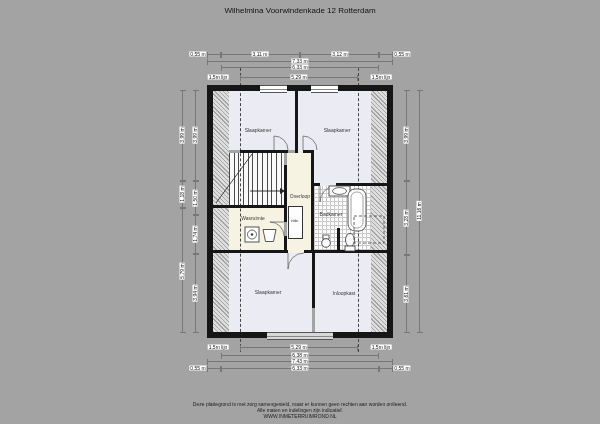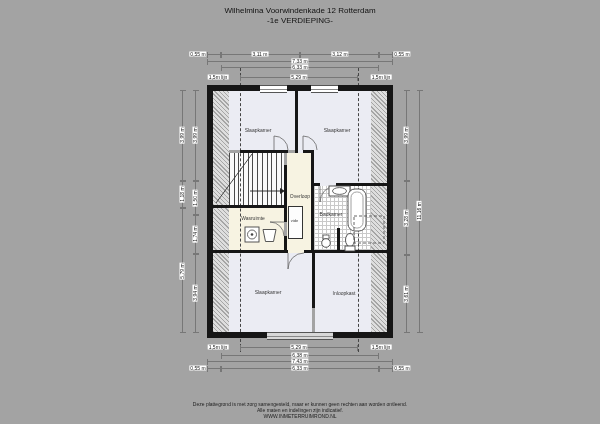--- a/index.html
+++ b/index.html
@@ -34,21 +34,20 @@
   .dlv{position:absolute;font-size:5px;line-height:1;color:#222;background:#fff;padding:1px 0;
       white-space:nowrap;writing-mode:vertical-rl;transform:translate(-50%,-50%) rotate(180deg);}
   .footer{width:600px;text-align:center;font-size:5px;line-height:1.25;color:#222;}
 </style>
 </head>
 <body>
 
 <div class="canvas">
 
   <div class="abs title" style="top:6px;">Wilhelmina Voorwindenkade 12 Rotterdam</div>
-  <div class="abs title" style="top:16px;">-1e VERDIEPING-</div>
 
   <div class="floor floor-light" style="left:213px;top:91px;width:82px;height:59px;"></div>
   <div class="floor floor-light" style="left:298px;top:91px;width:89px;height:95px;"></div>
   <div class="floor floor-cream" style="left:287px;top:153px;width:24px;height:100px;"></div>
   <div class="floor floor-cream" style="left:229px;top:208px;width:55px;height:42px;"></div>
   <div class="floor tiles" style="left:314px;top:186px;width:73px;height:64px;"></div>
   <div class="floor floor-light" style="left:213px;top:253px;width:99px;height:79px;"></div>
   <div class="floor floor-light" style="left:315px;top:253px;width:72px;height:79px;"></div>
   <div class="stairs" style="left:229px;top:153px;width:55px;height:52px;"></div>
 

